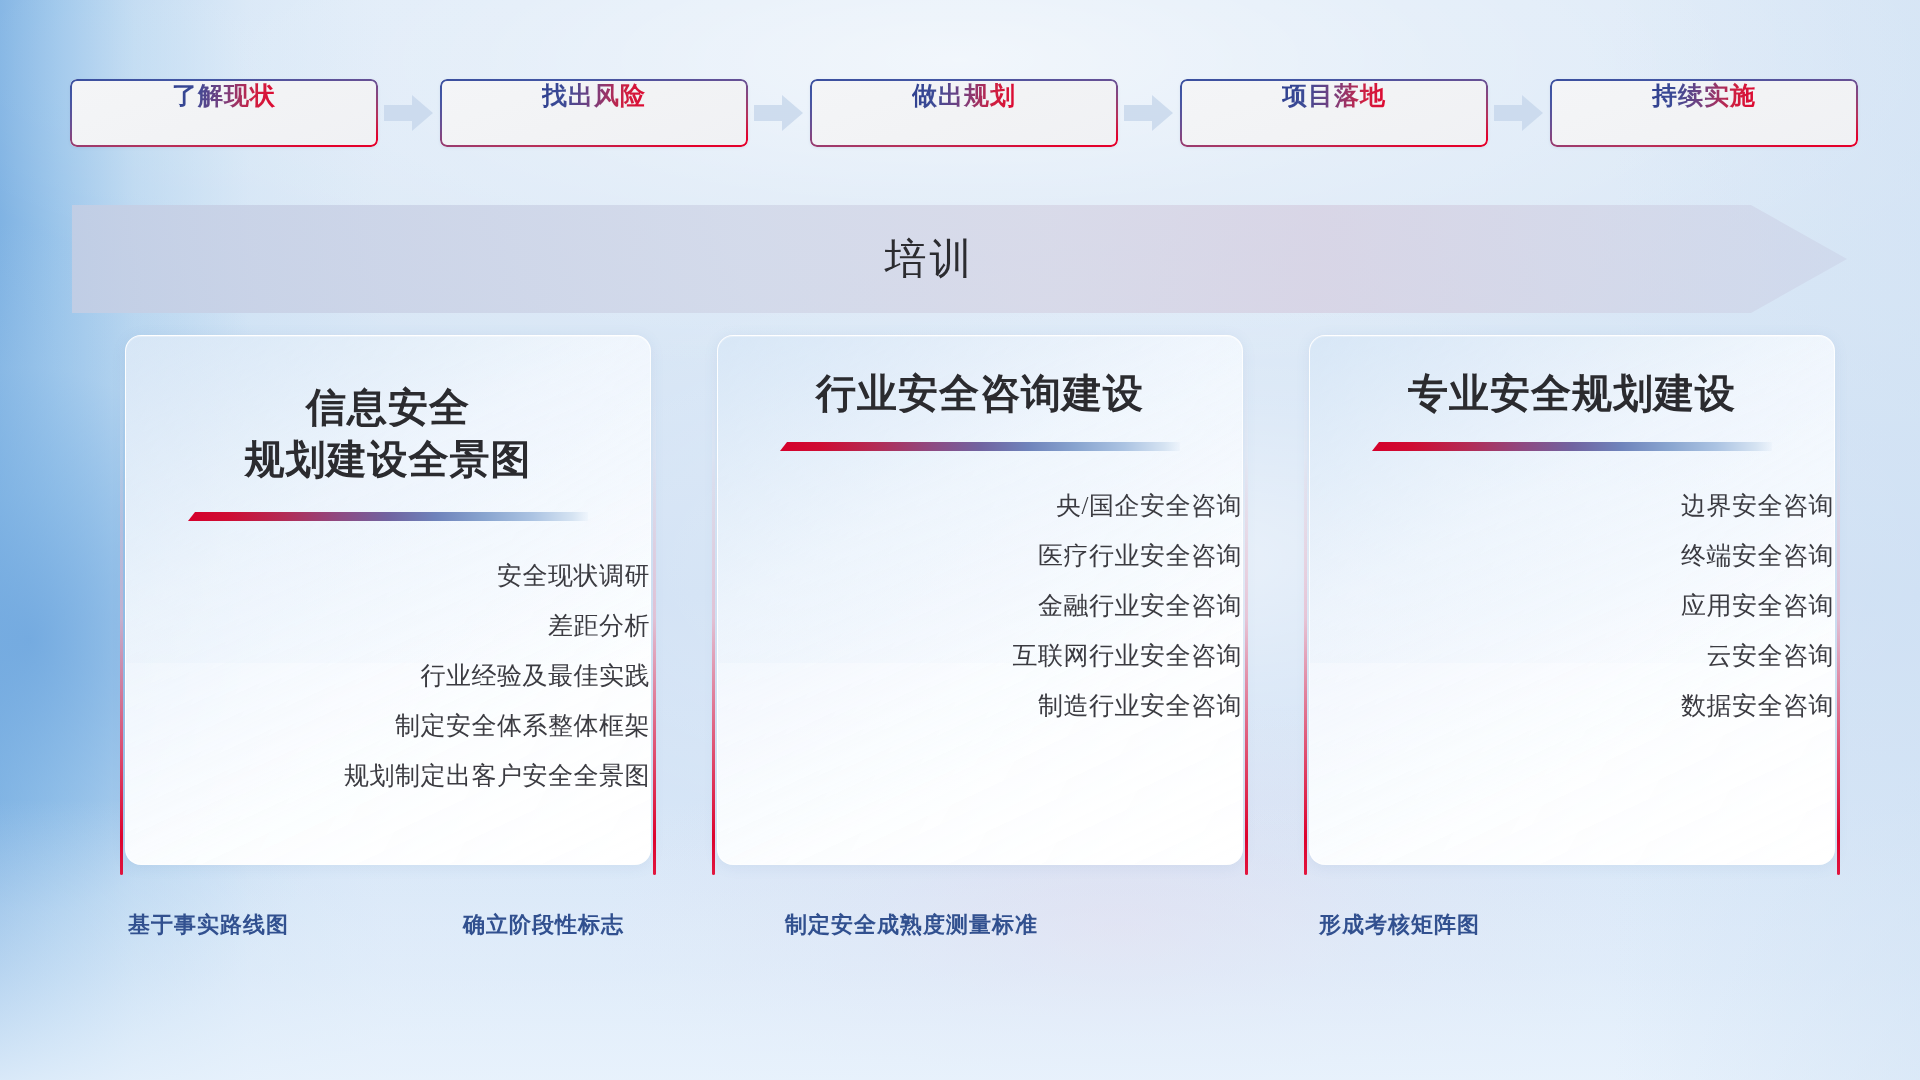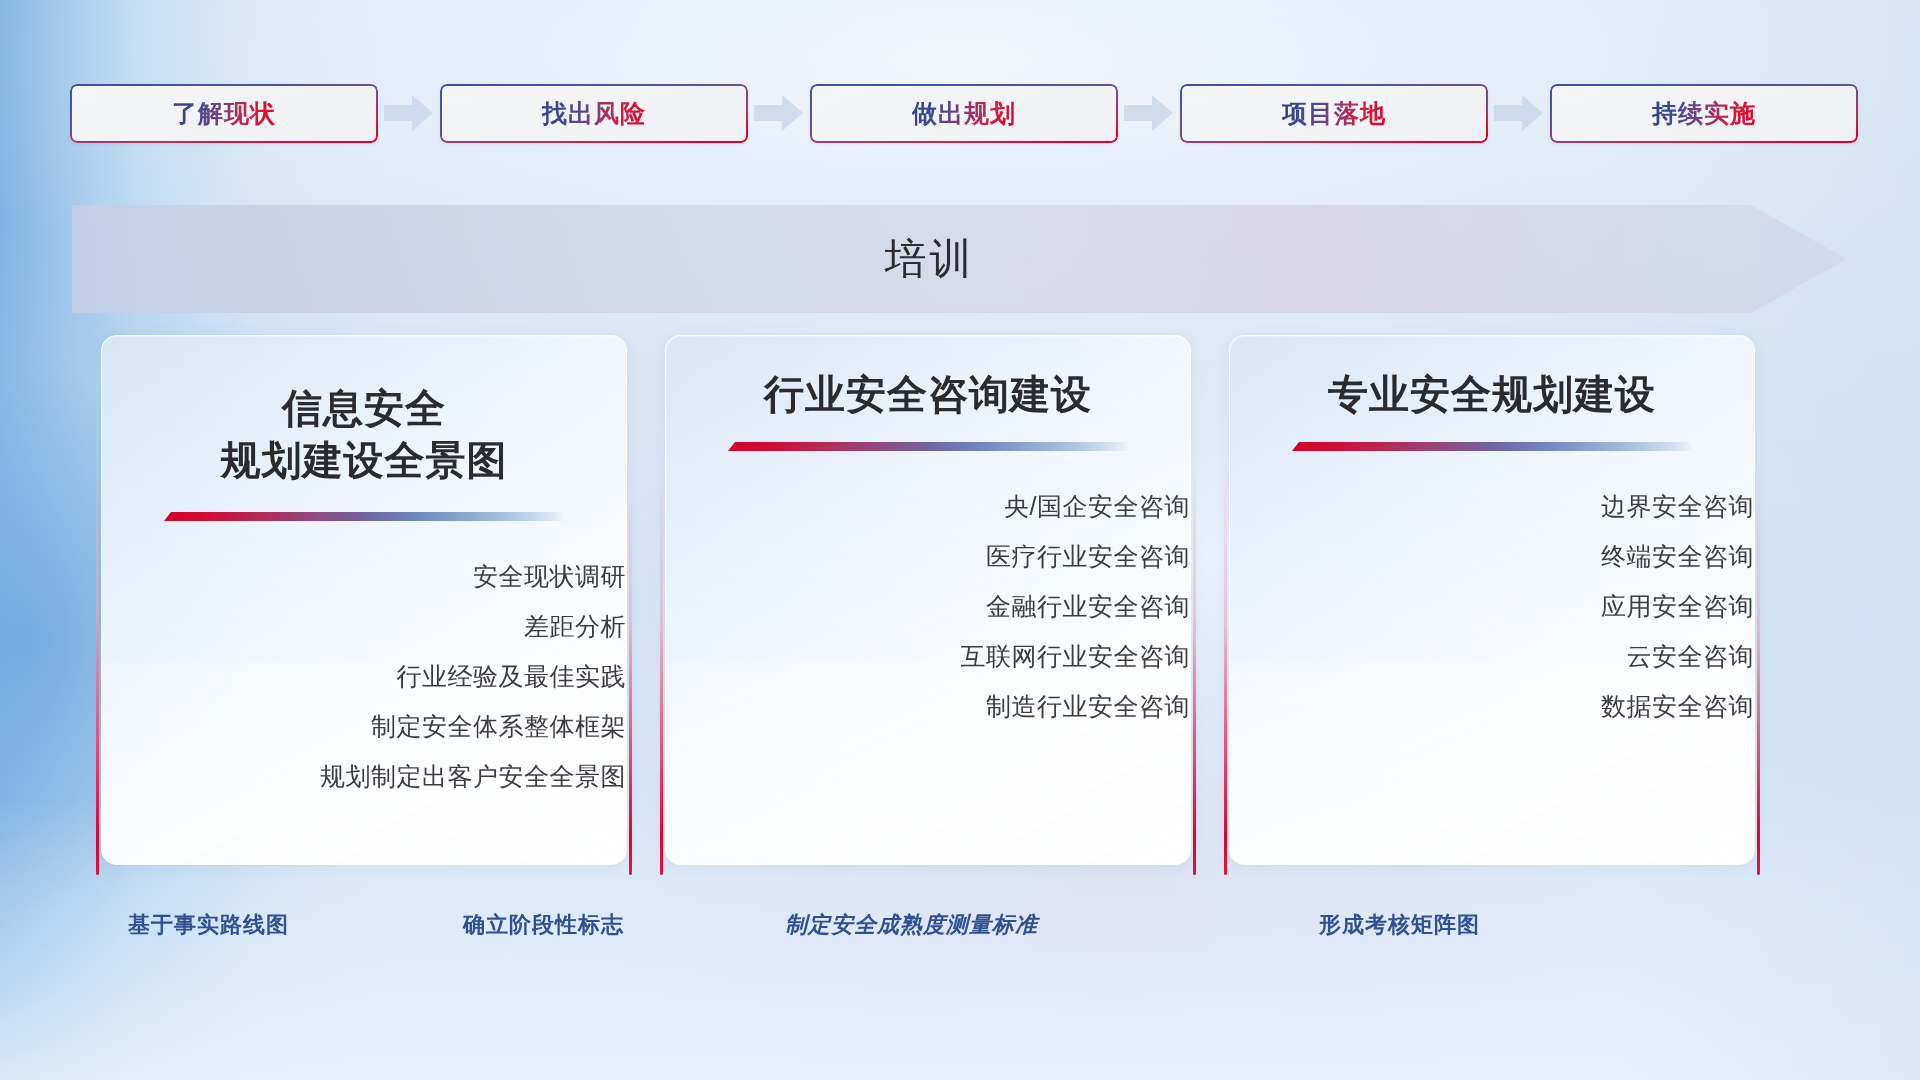--- a/index.html
+++ b/index.html
@@ -68,26 +68,25 @@
     left: 70px;
     top: 78px;
     width: 1790px;
     height: 70px;
     display: flex;
     align-items: center;
   }
   .step-chip {
     position: relative;
     width: 308px;
-    height: 59px;
+    height: 68px;
     flex: 0 0 auto;
     border-radius: 7px;
     background: linear-gradient(160deg, #f4f5f7 0%, #f2f3f5 50%, #f0f1f4 100%);
     display: flex;
-    align-items: center;
     justify-content: center;
     box-shadow: 0 1px 3px rgba(70,100,150,0.10);
   }
   .step-chip::before {
     content: "";
     position: absolute;
     inset: 0;
     border-radius: 7px;
     padding: 2px;
     background: linear-gradient(172deg, #3b4f9e 0%, #4356a4 18%, #6b4f92 42%, #b6305a 72%, #e4002b 92%, #e4002b 100%);
@@ -149,26 +148,27 @@
     padding-right: 60px;
     font-size: 42px;
     font-weight: 400;
     color: #2c2c30;
     letter-spacing: 3px;
   }
 
   
   #cards {
     position: absolute;
-    left: 96px;
+    left: 120px;
     top: 335px;
     width: 1720px;
     height: 540px;
     display: flex;
-    gap: 28px;
+    gap: 56px;
+    font-family: Liberation Serif, serif;
   }
   .card-wrap { position: relative; width: 536px; height: 540px; flex: 0 0 auto; }
 
   .card-edge-left, .card-edge-right {
     position: absolute;
     top: 4px;
     width: 3px;
     height: 536px;
     border-radius: 2px;
     pointer-events: none;
@@ -402,17 +402,17 @@
           <div class="card-list-item">云安全咨询</div>
           <div class="card-list-item">数据安全咨询</div>
         </div>
       </div>
     </div>
   </div>
 
   <div id="footer-labels">
     <div class="footer-label" id="fl0" style="left: 128px;">基于事实路线图</div>
     <div class="footer-label" id="fl1" style="left: 463px;">确立阶段性标志</div>
-    <div class="footer-label" id="fl2" style="left: 785px; font-style: italic;">制定安全成熟度测量标准</div>
+    <div class="footer-label" id="fl2" style="left: 785px;">制定安全成熟度测量标准</div>
     <div class="footer-label" id="fl3" style="left: 1293px; margin-left: 26px;">形成考核矩阵图</div>
   </div>
 
 </div>
 
 </body></html>

